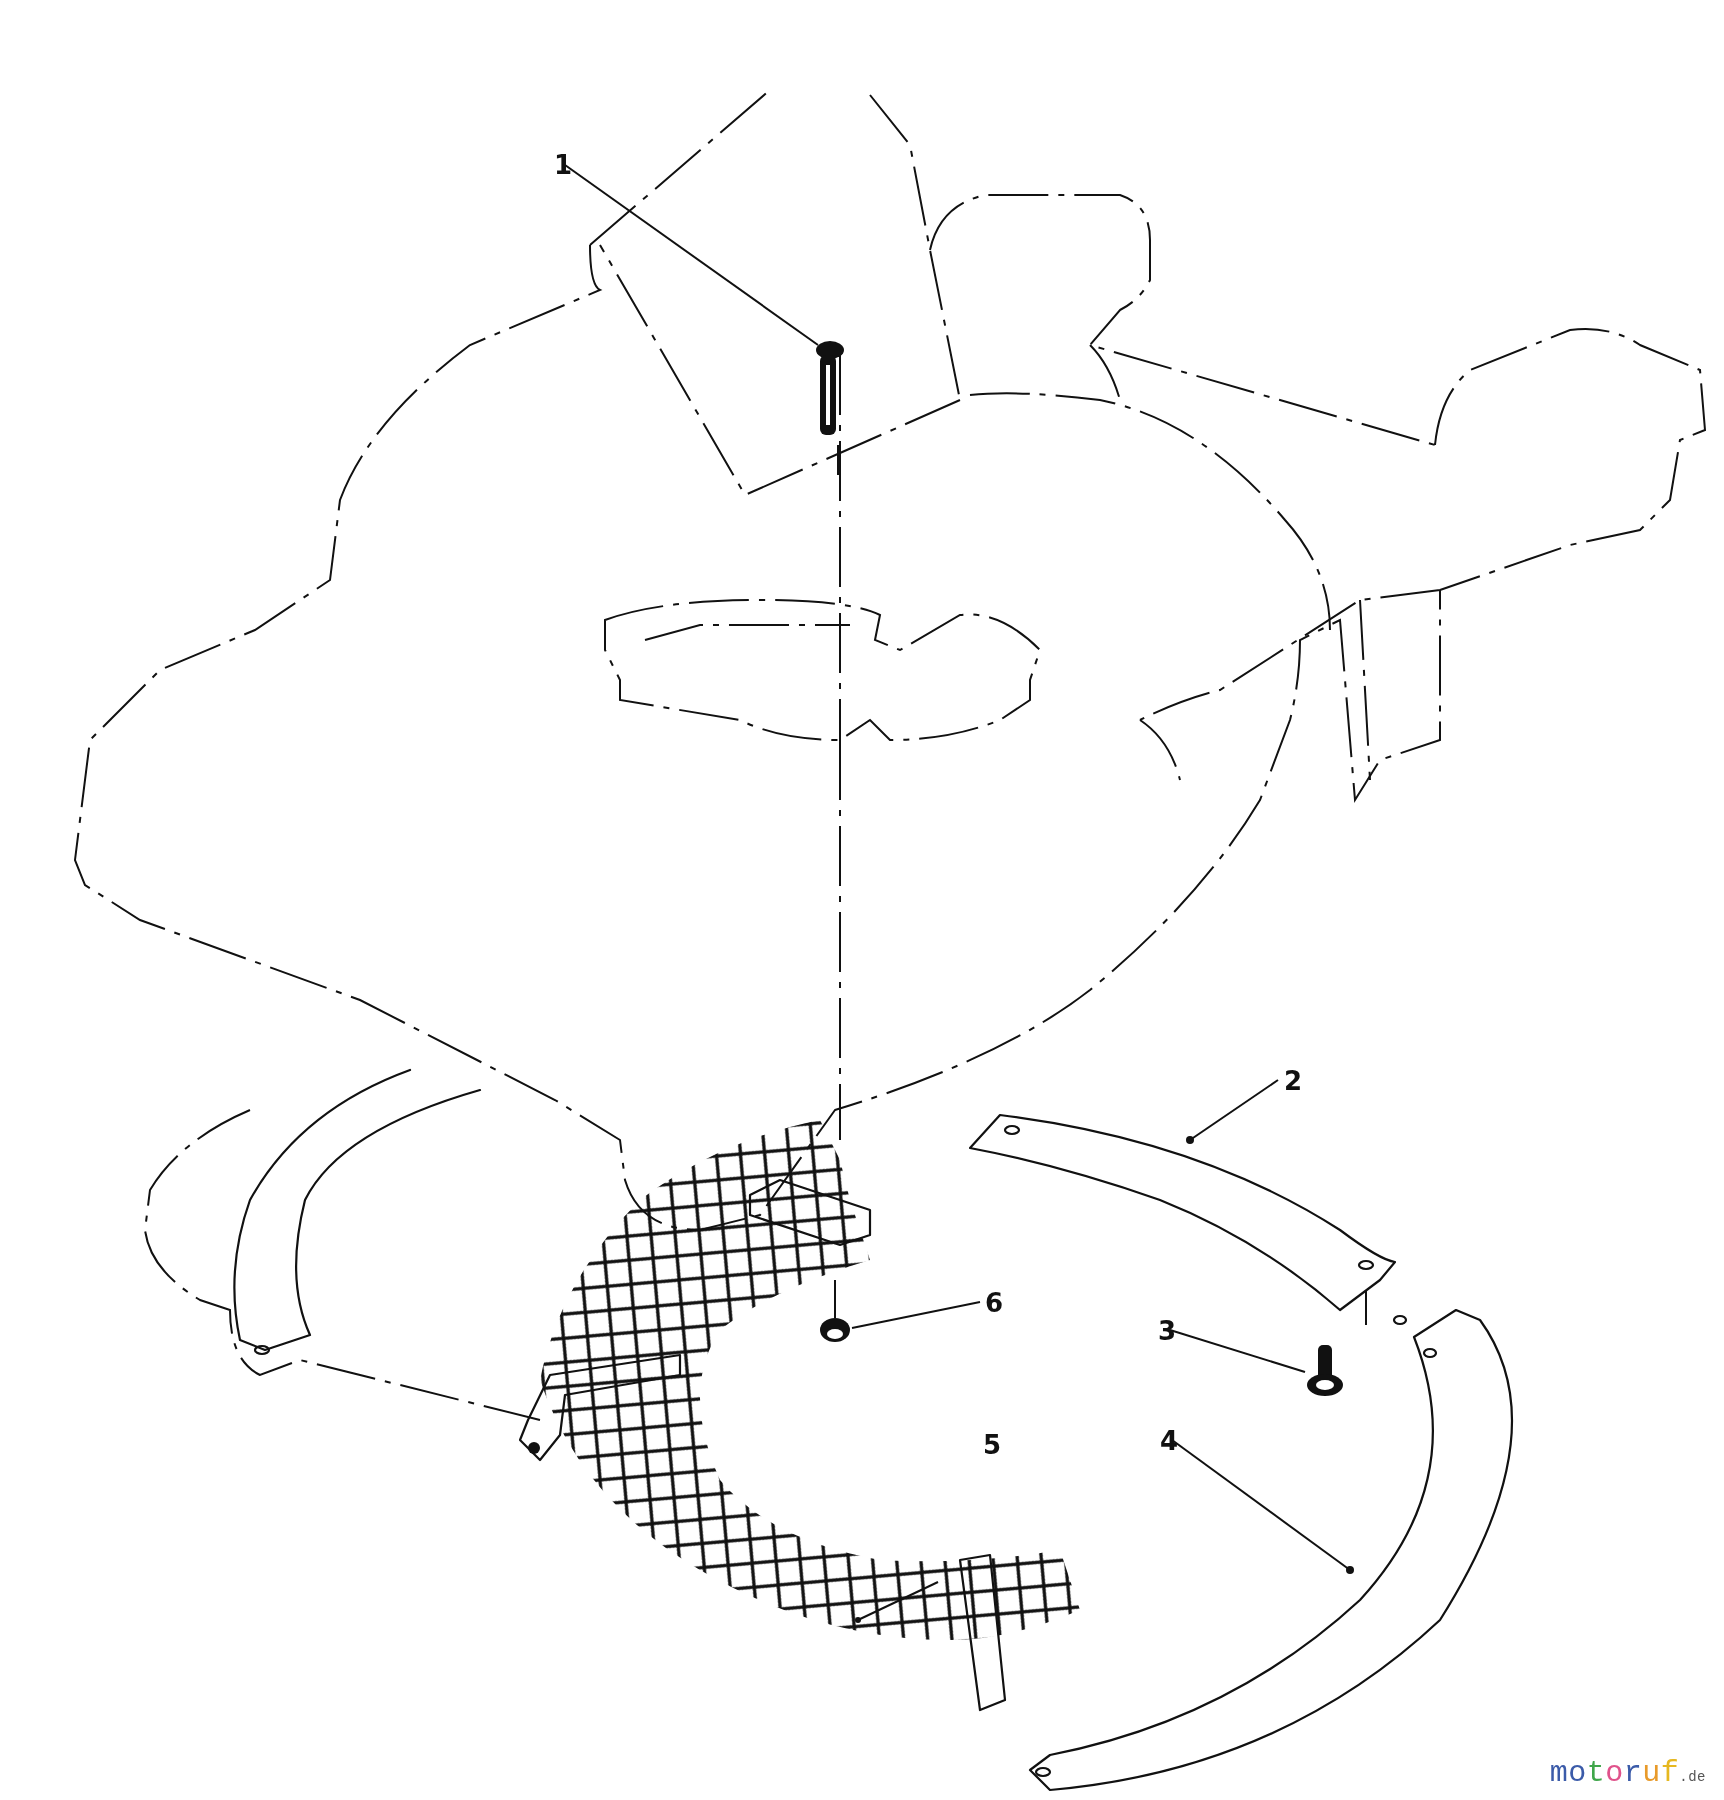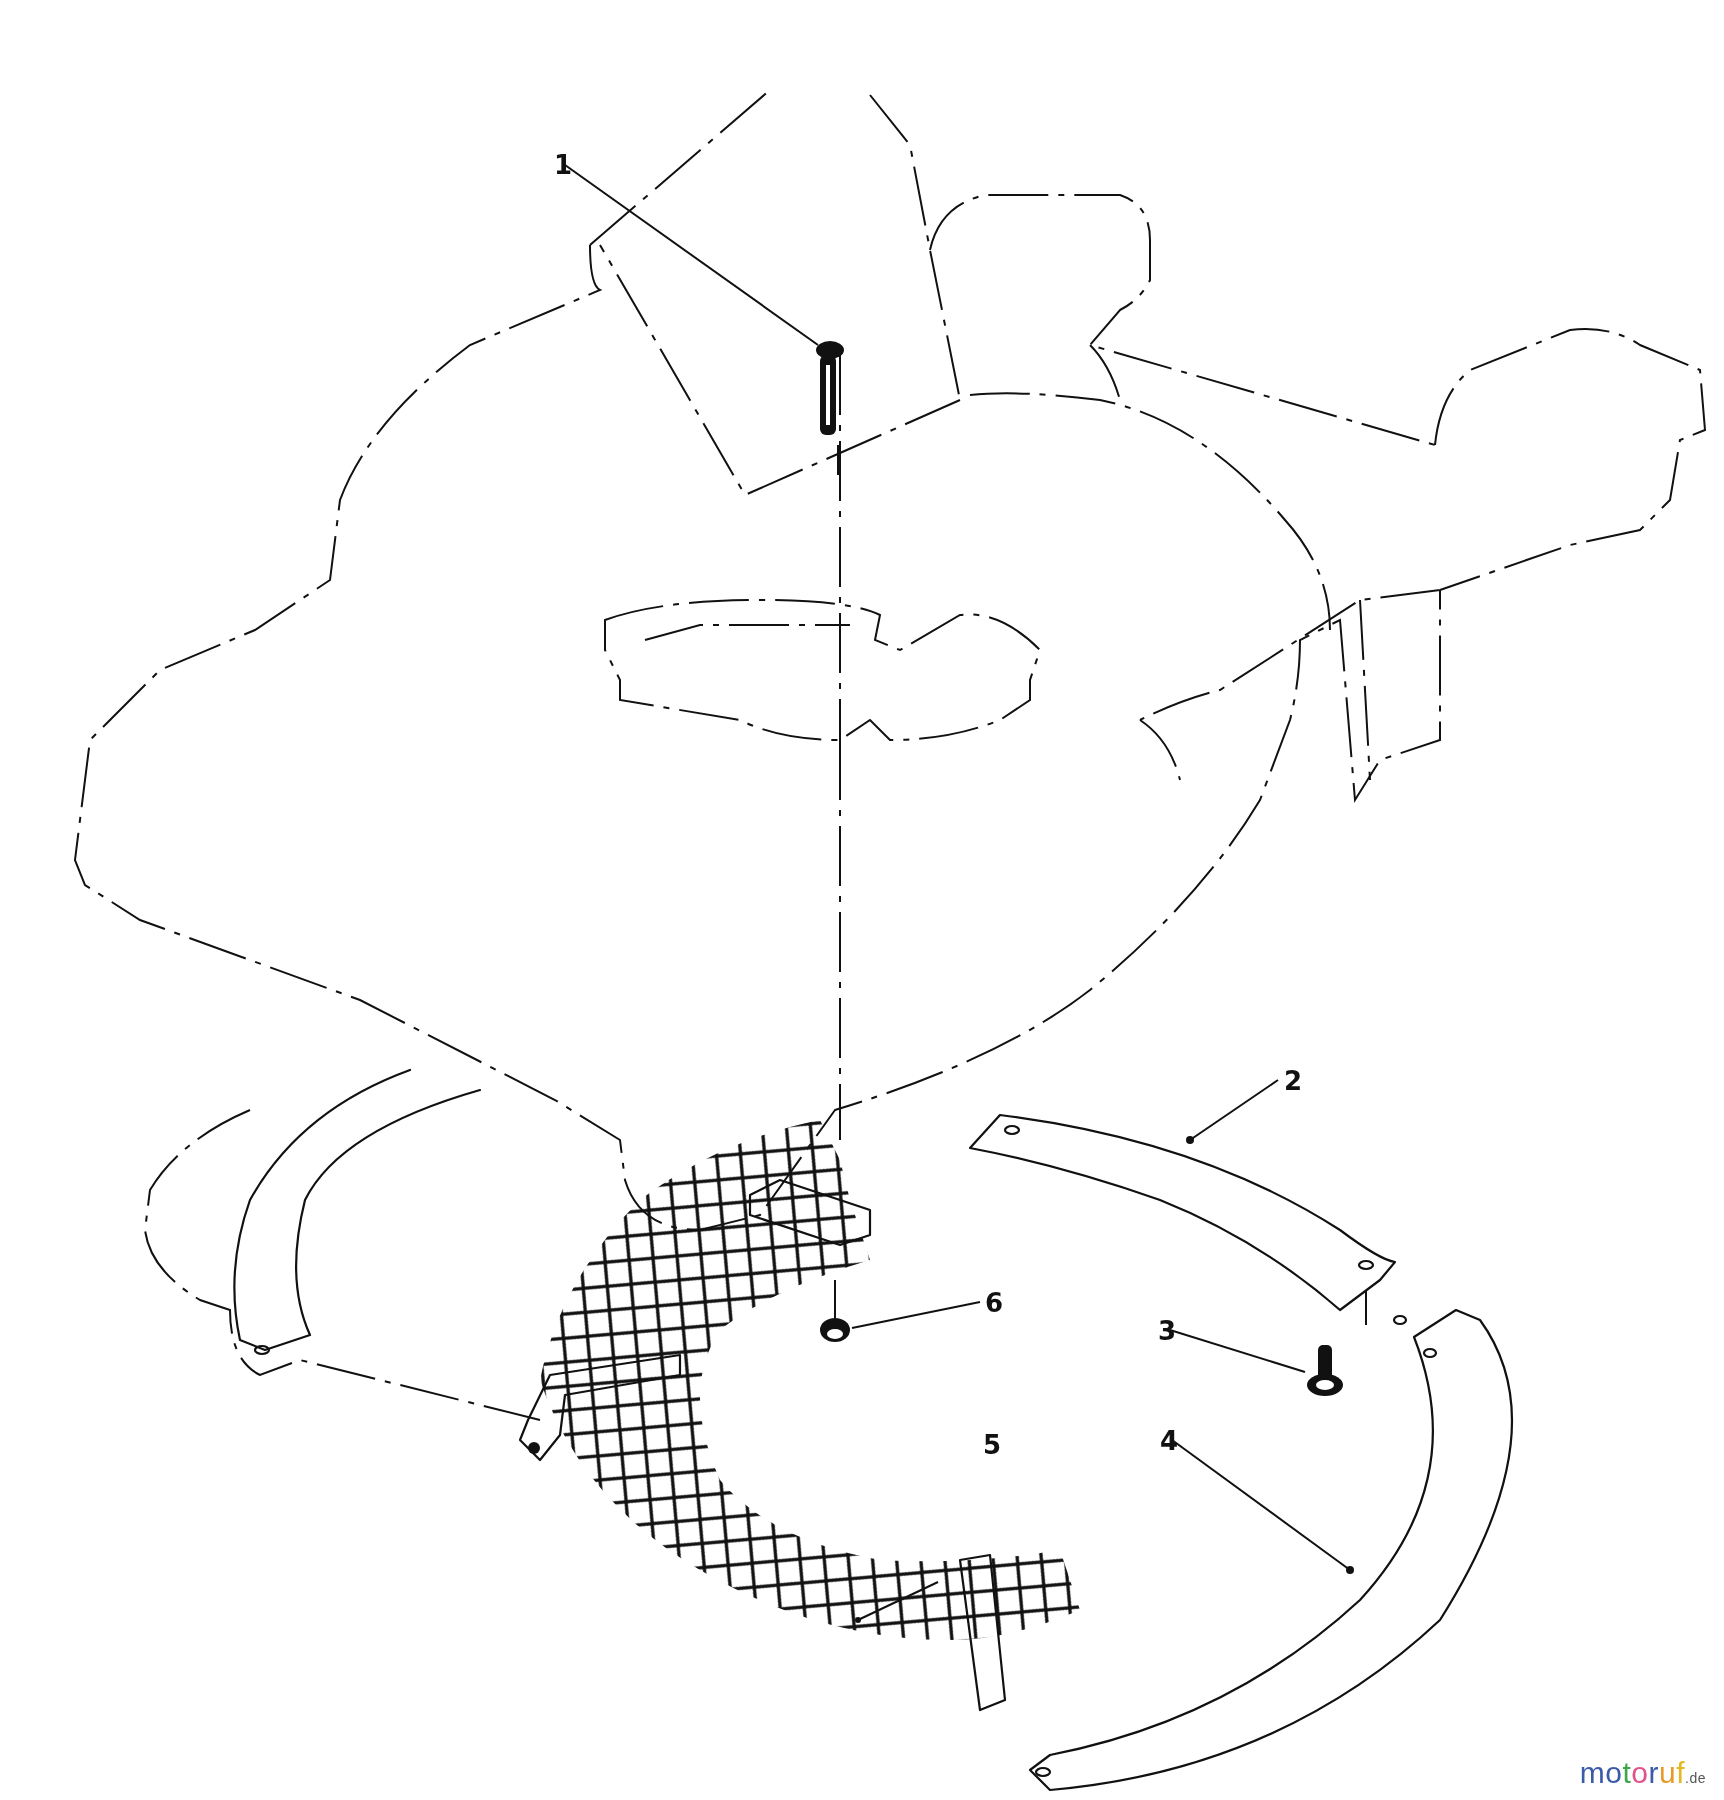--- a/index.html
+++ b/index.html
@@ -1,19 +1,19 @@
 <!DOCTYPE html>
 <html><head>
 <meta charset="utf-8">
 <style>
   html, body { margin:0; padding:0; background:#ffffff; }
   body { width:1724px; height:1800px; position:relative; overflow:hidden; font-family:"Liberation Sans", sans-serif; }
   #diagram { position:absolute; left:0; top:0; width:1724px; height:1800px; }
   .callout { position:absolute; font-family:"DejaVu Sans", sans-serif; font-weight:bold; font-size:26px; color:#111; line-height:1; }
-  .watermark { position:absolute; right:18px; bottom:10px; font-family:Liberation Sans, sans-serif; font-size:30px; letter-spacing:0.5px; }
+  .watermark { position:absolute; right:18px; bottom:10px; font-family:Liberation Mono, monospace; font-size:30px; letter-spacing:0.5px; }
   .watermark .tld { font-size:14px; color:#555; }
   .ln { fill:none; stroke:#111; stroke-width:2.2; stroke-linecap:round; stroke-linejoin:round; }
   .dash { fill:none; stroke:#111; stroke-width:2; stroke-dasharray:60 10 6 10; }
   .lead { fill:none; stroke:#111; stroke-width:2; }
   .mesh { fill:none; stroke:#111; stroke-width:3.2; }
 </style>
 </head>
 <body>
 
 <svg id="diagram" viewBox="0 0 1724 1800" xmlns="http://www.w3.org/2000/svg">

